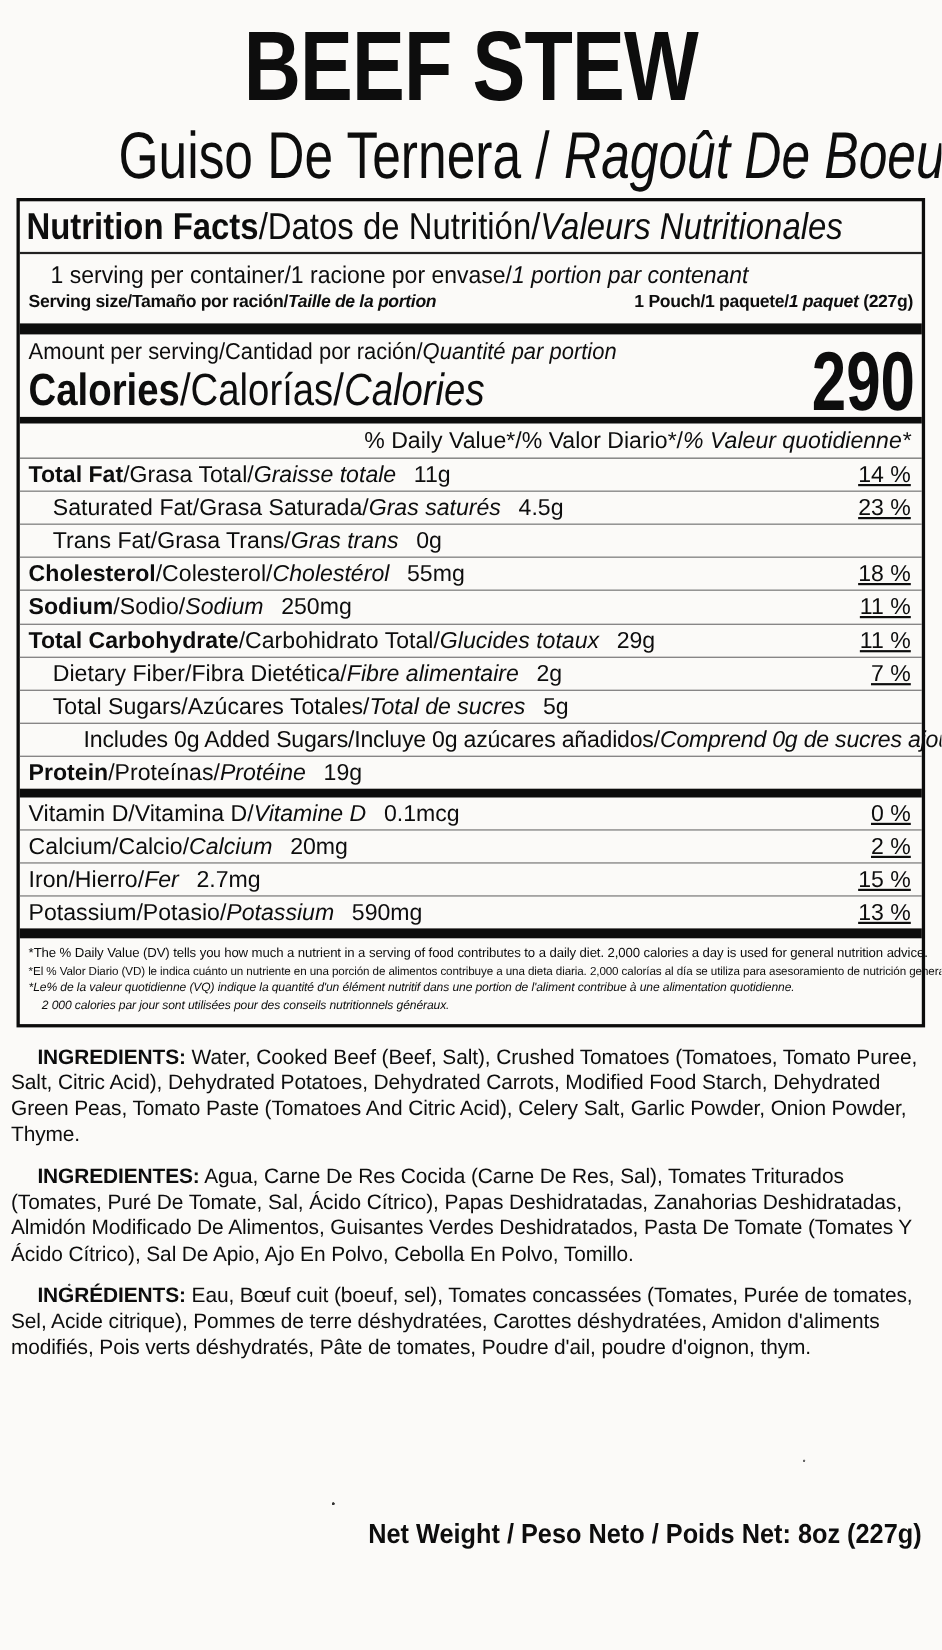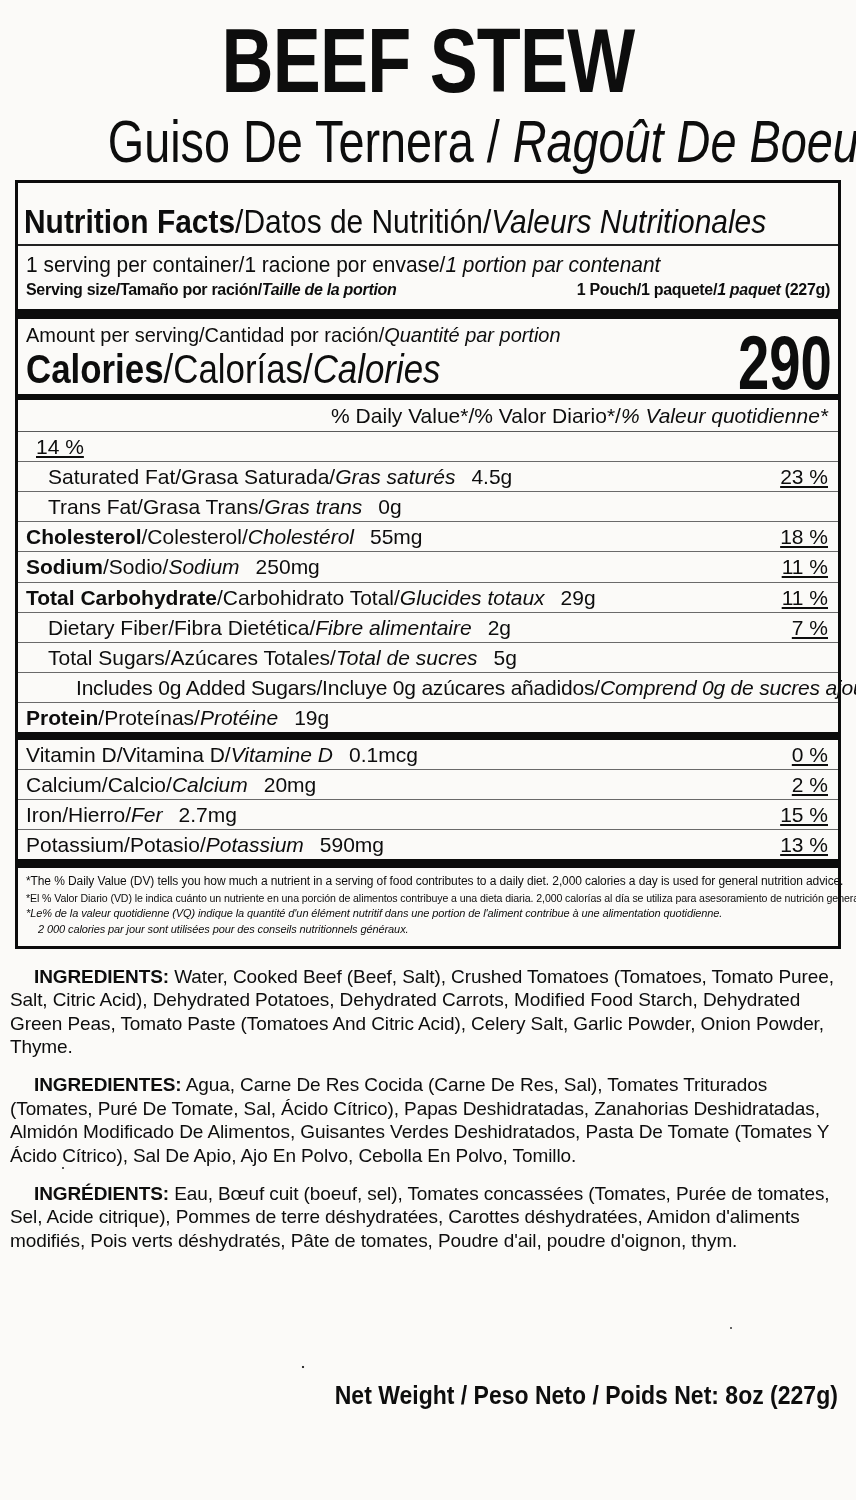--- a/index.html
+++ b/index.html
@@ -33,26 +33,26 @@
     transform: scaleX(0.78);
     white-space: nowrap;
   }
   .product-subtitle .ital { font-style: italic; }
   
   .nf-box {
     margin: 8px 15px 0 15px;
     border: 3px solid #0c0c0c;
     background: transparent;
   }
-  .nf-header { padding: 19px 6px 3px 6px; border-bottom: 2px solid #222; }
+  .nf-header { padding: 4px 6px 3px 6px; border-bottom: 2px solid #222; }
   .nf-header .scale { display: inline-block; transform: scaleX(0.88); transform-origin: 0 50%; font-size: 34px; white-space: nowrap; }
   .nf-header .bold { font-weight: 700; }
   .ital { font-style: italic; }
   .bold { font-weight: 700; }
-  .servings-line { padding: 6px 8px 0 8px; font-size: 22px; }
+  .servings-line { padding: 6px 8px 0 8px; font-size: 22px; margin-left: 20px; }
   .servings-line .scale { display: inline-block; transform: scaleX(0.95); transform-origin: 0 50%; white-space: nowrap; }
   .serving-size-line {
     display: flex; justify-content: space-between;
     padding: 3px 8px 10px 8px;
     font-size: 16px; font-weight: 700; letter-spacing: -0.3px;
     white-space: nowrap;
   }
   .bar { background: #0c0c0c; }
   .bar.b10 { height: 10px; }
   .bar.b6  { height: 6px; }
@@ -147,20 +147,21 @@
     </div>
 
     <div class="bar b6"></div>
 
     <div class="dv-header">
       <span>% Daily Value*/% Valor Diario*/</span><span class="ital">% Valeur quotidienne*</span>
     </div>
 
     <div id="nutrient-rows">
         <div class="nrow ind0">
+          <span class="nname"><span class="bold">Total Fat</span><span>/Grasa Total/</span><span class="ital">Graisse totale</span><span class="amt">11g</span></span>
           <span class="dv">14 %</span>
         </div>
         <div class="nrow ind1">
           <span class="nname"><span>Saturated Fat</span><span>/Grasa Saturada/</span><span class="ital">Gras saturés</span><span class="amt">4.5g</span></span>
           <span class="dv">23 %</span>
         </div>
         <div class="nrow ind1">
           <span class="nname"><span>Trans Fat</span><span>/Grasa Trans/</span><span class="ital">Gras trans</span><span class="amt">0g</span></span>
           <span class="dv"></span>
         </div>

